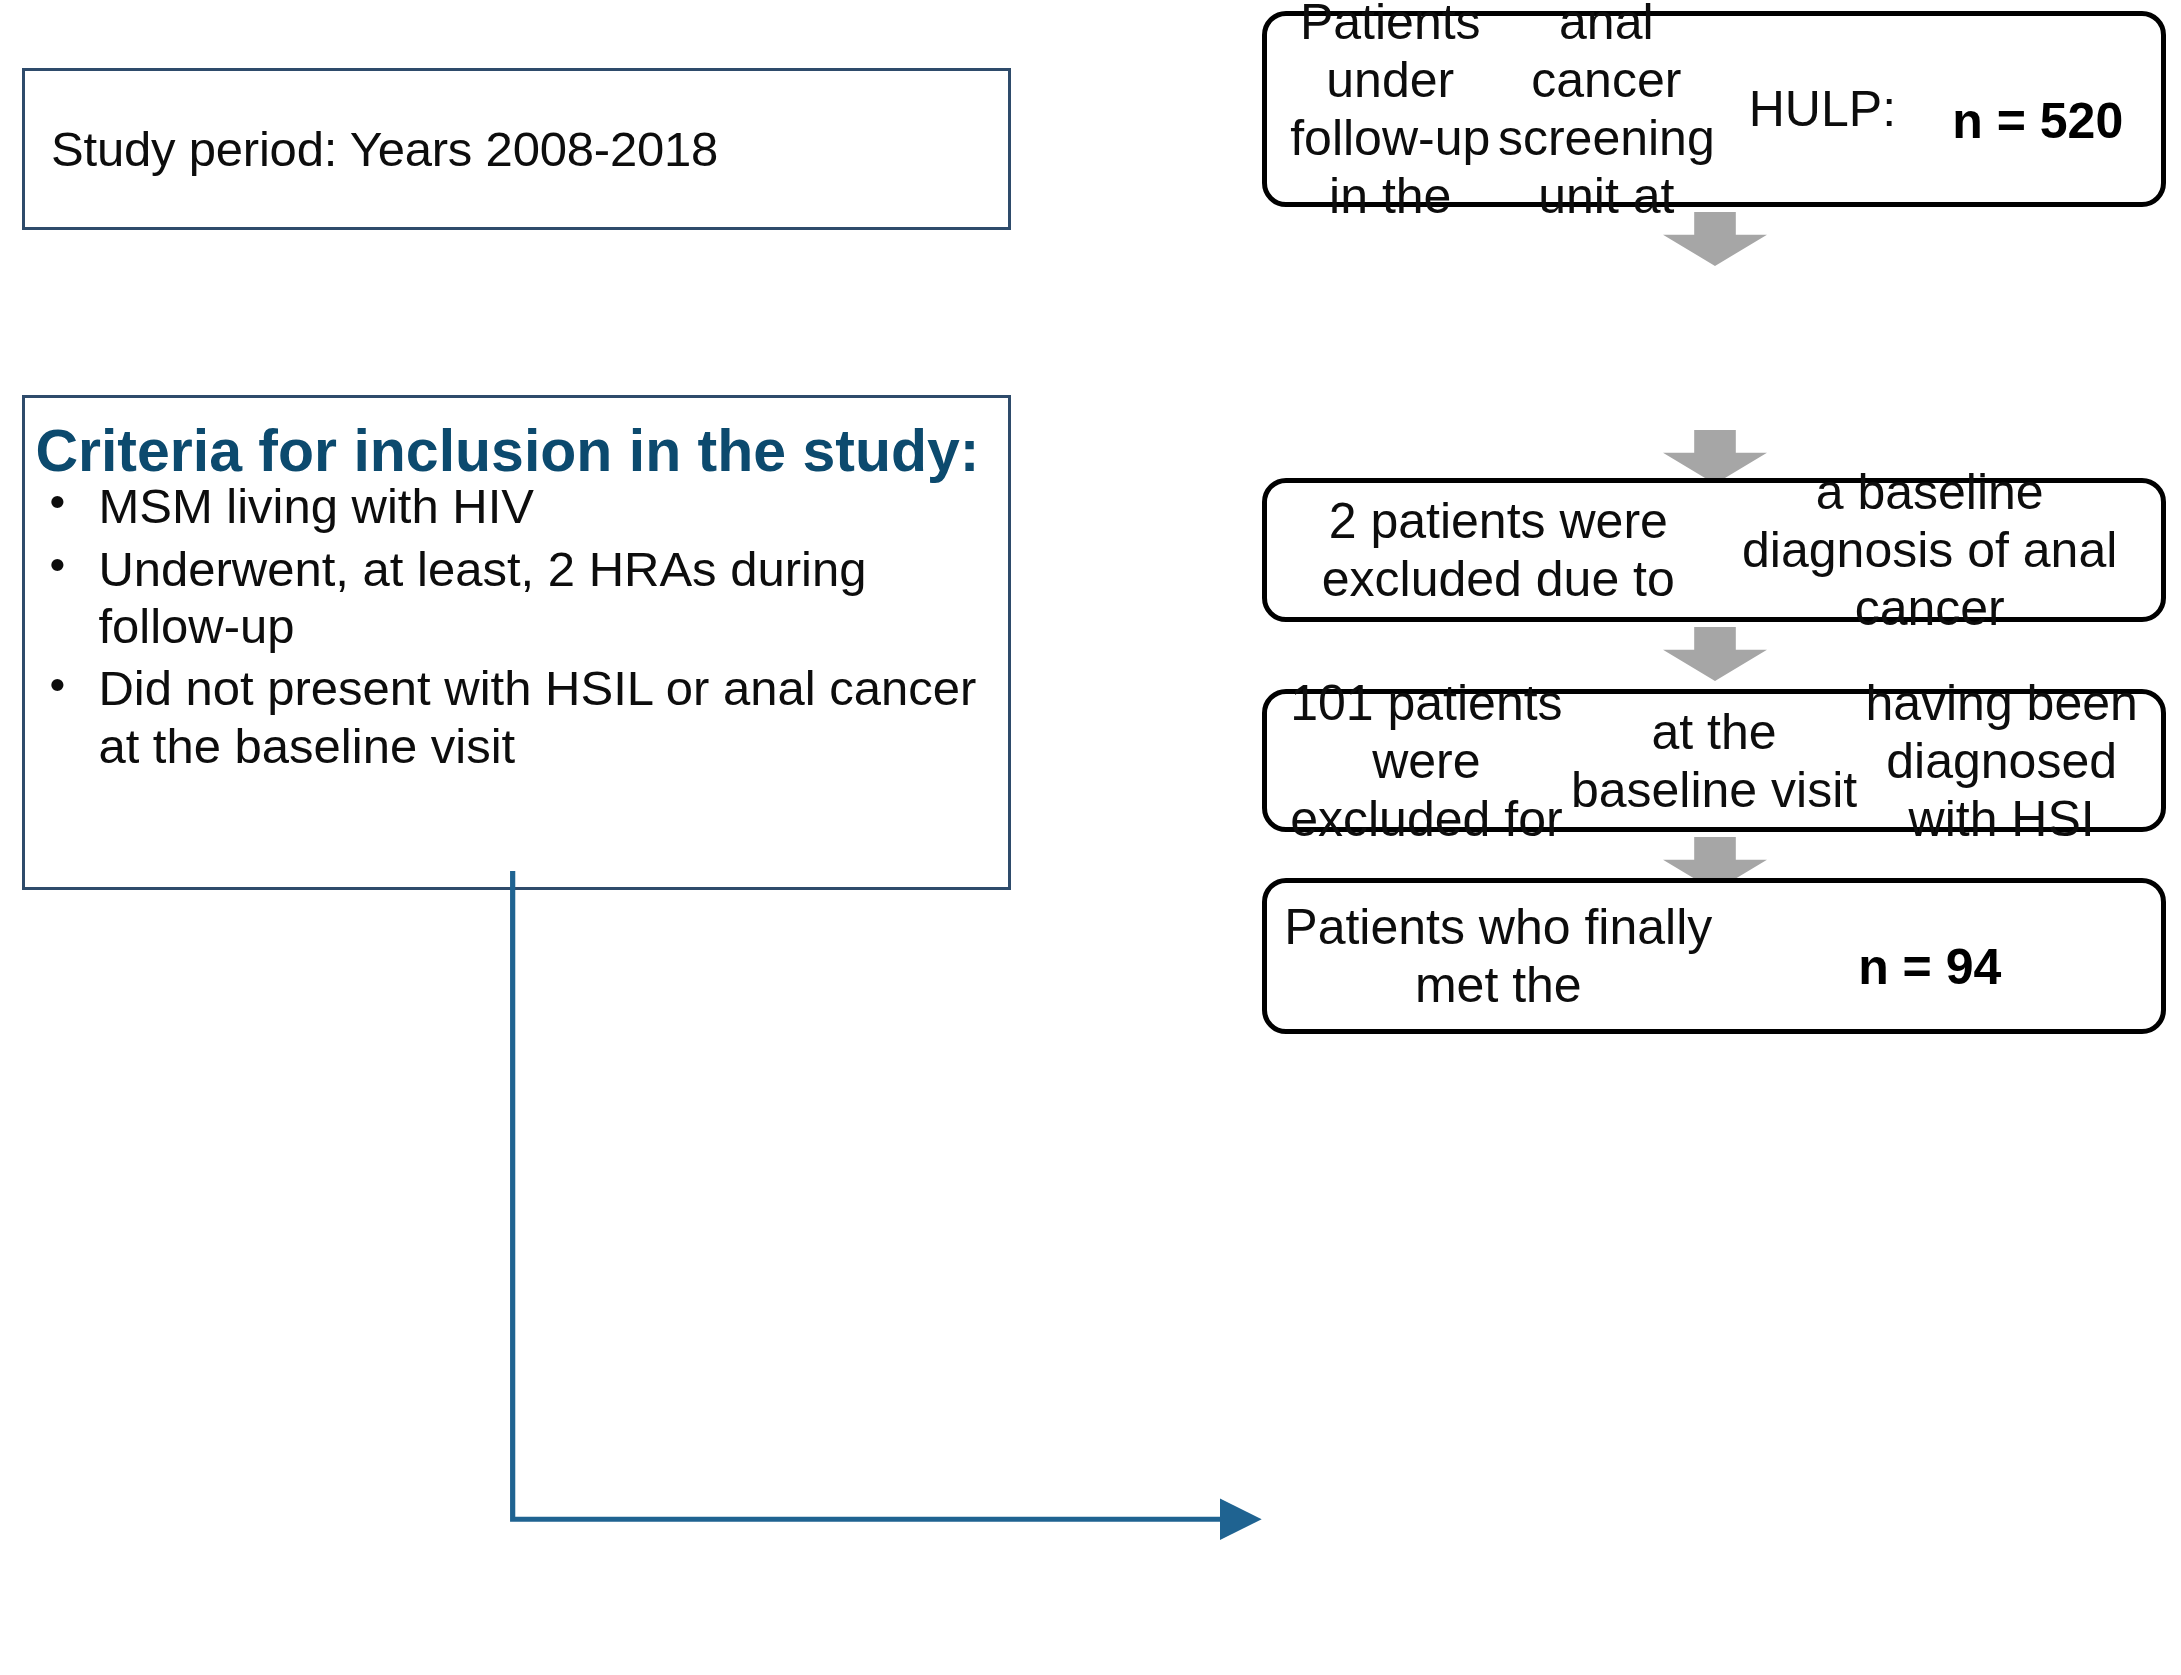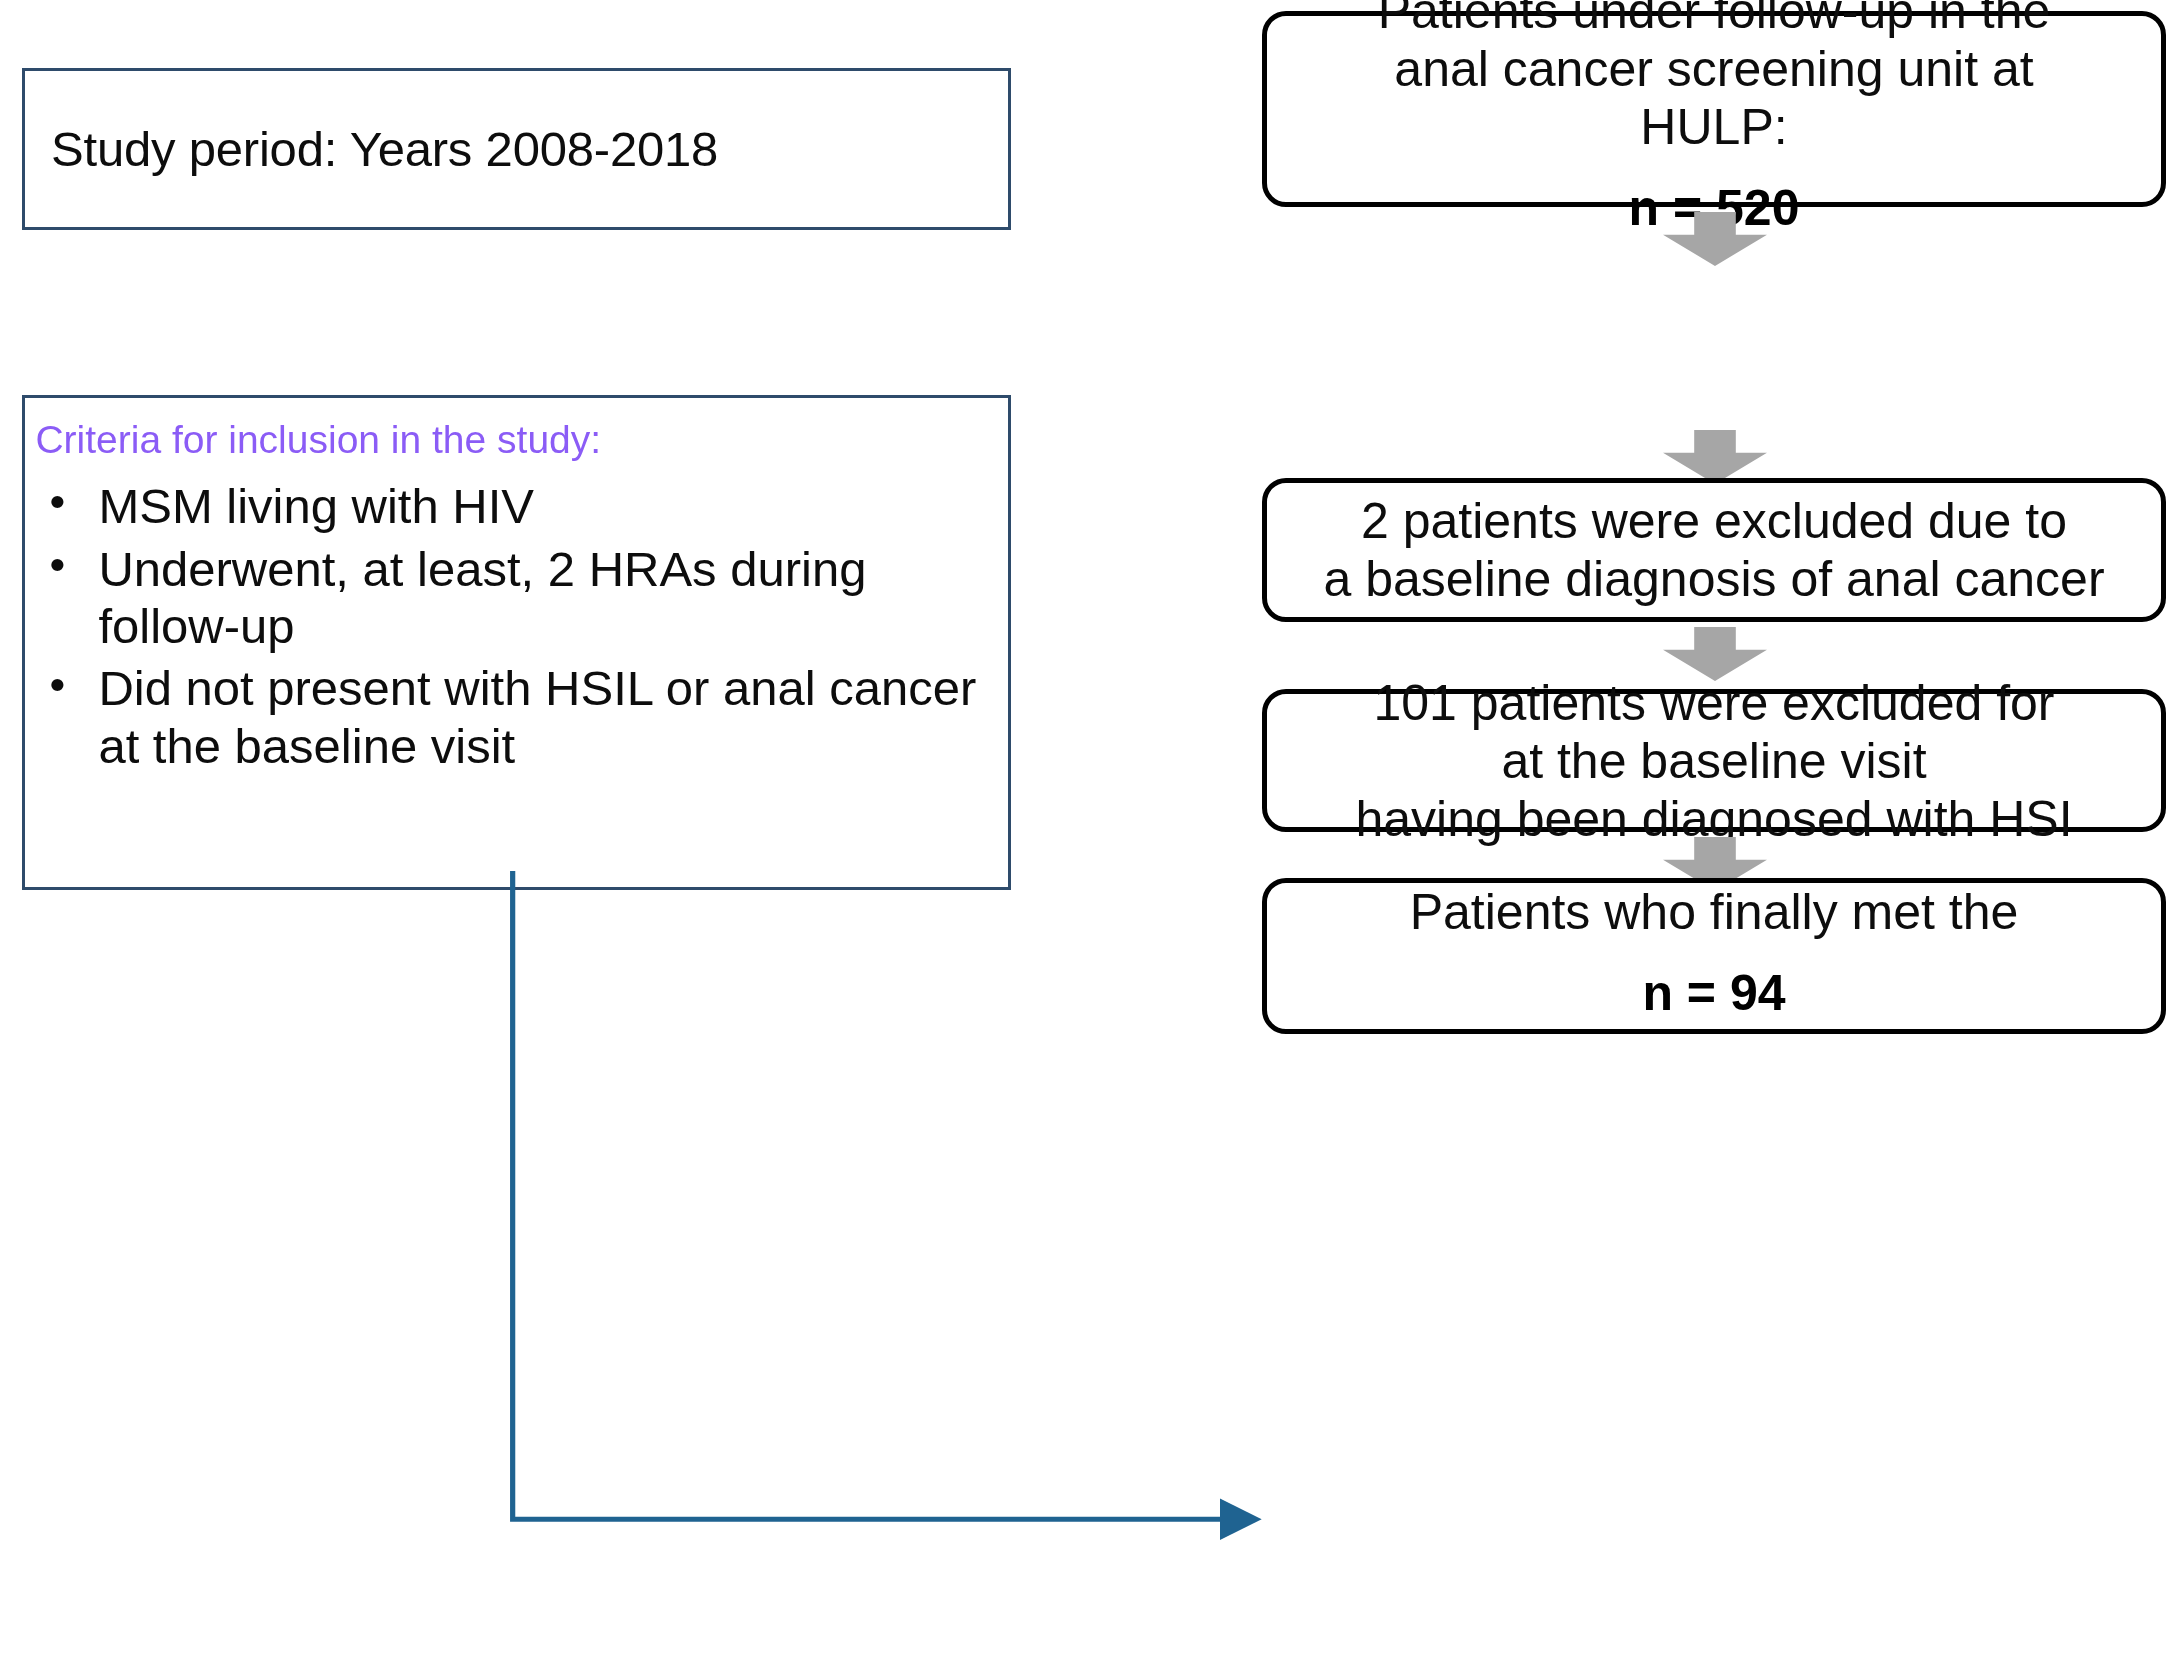--- a/index.html
+++ b/index.html
@@ -24,21 +24,21 @@
 
   .lbox-text{
     position:absolute;
     font-size:49px;
     line-height:1.18;
     color:#0d0d0d;
     letter-spacing:-0.2px;
   }
   #study-period-text{ left:26px; top:50px; }
 
-  #criteria-heading{ left:10.4px; top:19px; font-size:39px; line-height:1.18; position:absolute; color:#8b5cf6;}
+  #criteria-heading{ left:10.4px; top:19px; font-size:59px; line-height:1.18; position:absolute; color:#0c4a6e;font-weight:bold;}
   #criteria-list{
     position:absolute; left:10.4px; top:80px; width:956px;
     margin:0; padding:0; list-style:none;
   }
   #criteria-list li{
     position:relative;
     font-size:49px;
     line-height:1.17;
     padding-left:63px;
     margin:0 0 5.2px 0;
@@ -51,21 +51,21 @@
   
   .rbox{
     position:absolute;
     left:1262px;
     width:904px;
     background:#ffffff;
     border:5.2px solid #000000;
     border-radius:24px;
     box-sizing:border-box;
     display:flex;
-    flex-direction:column;
+    flex-direction:row;
     align-items:center;
     justify-content:center;
     text-align:center;
     padding:7px 15.6px;
   }
   .rbox .line{
     font-size:50px;
     line-height:1.16;
     color:#0d0d0d;
     width:100%;

